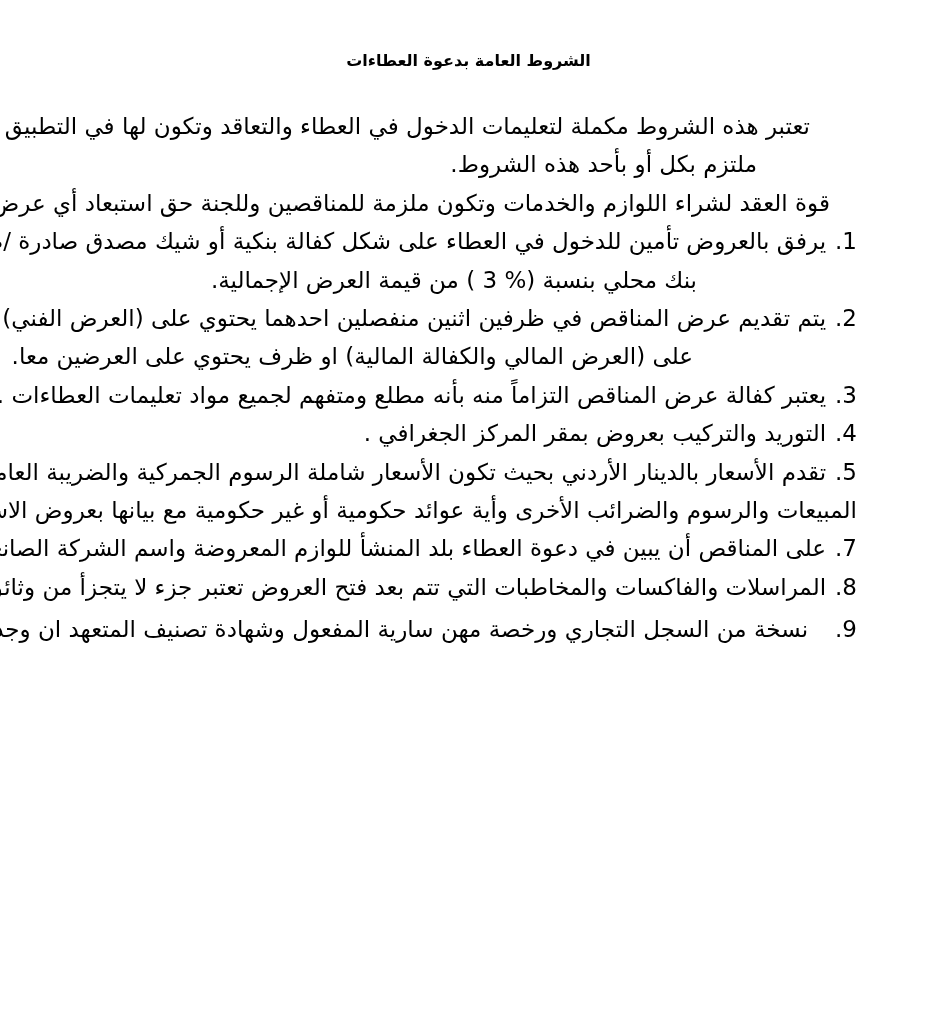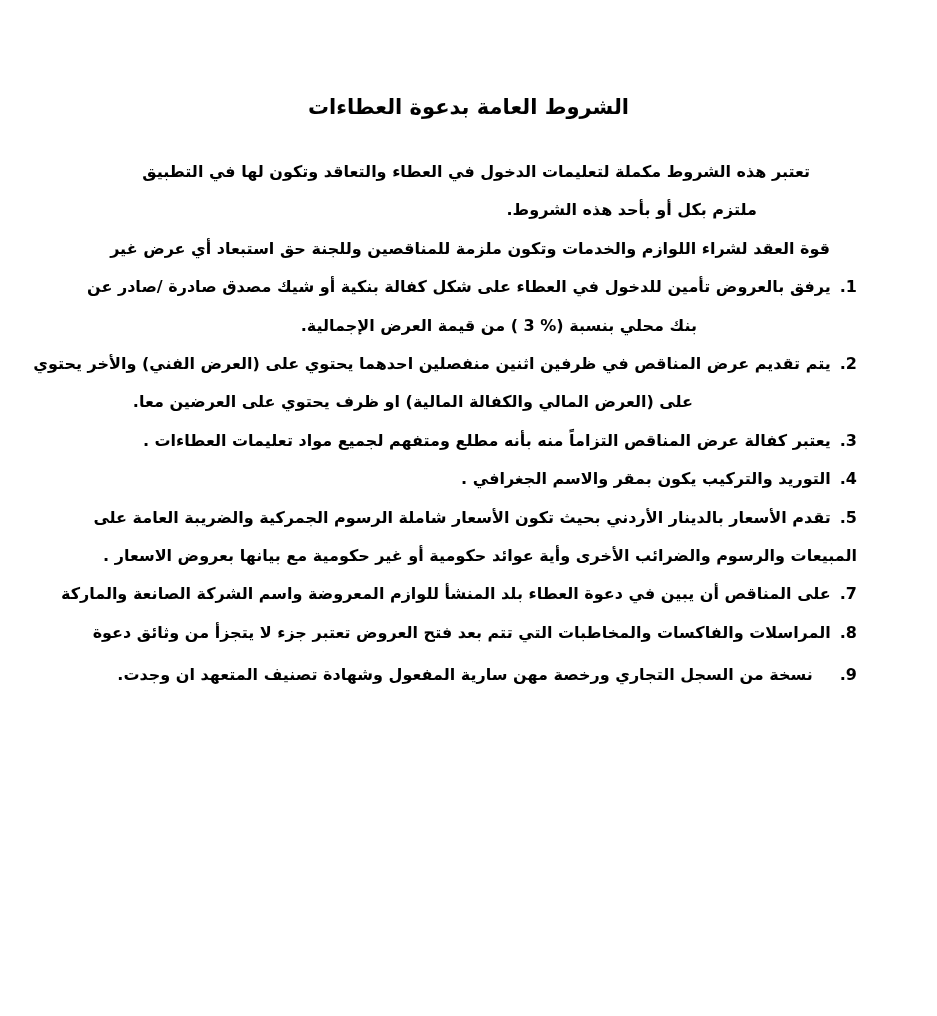--- a/index.html
+++ b/index.html
@@ -10,40 +10,39 @@
   .page {
     position: relative;
     width: 937px;
     height: 1016px;
     background: #ffffff;
     color: #000000;
     font-family: "DejaVu Sans", sans-serif;
     overflow: hidden;
   }
   .doc-title {
-    padding-top: 92px;
+    padding-top: 46px;
     width: 937px;
     text-align: center;
     font-weight: bold;
-    font-size: 21px;
+    font-size: 16px;
     line-height: 30px;
     direction: rtl;
   }
   .content {
     direction: rtl;
     margin: 31px 80px 0 10px; 
   }
   .line {
     direction: rtl;
     text-align: right;
     white-space: nowrap;
-    font-size: 16px;
+    font-size: 23px;
     line-height: 38.4px;
     height: 38.4px;
-    font-weight: bold;
   }
   .num {
     margin-left: 9px; 
   }
   .num-tab {
     margin-left: 27px; 
   }
   .item-9 { margin-top: 4px; }
   
   .i27  { padding-right: 27px;  }
@@ -75,21 +74,21 @@
     <div class="line">
       <span class="num">2.</span><span>يتم تقديم عرض المناقص في ظرفين اثنين منفصلين احدهما يحتوي على (العرض الفني) والأخر يحتوي</span>
     </div>
     <div class="line i164">على (العرض المالي والكفالة المالية) او ظرف يحتوي على العرضين معا.</div>
 
     <div class="line">
       <span class="num">3.</span><span>يعتبر كفالة عرض المناقص التزاماً منه بأنه مطلع ومتفهم لجميع مواد تعليمات العطاءات .</span>
     </div>
 
     <div class="line">
-      <span class="num">4.</span><span>التوريد والتركيب يكون بمقر والاسم الجغرافي .</span>
+      <span class="num">4.</span><span>التوريد والتركيب بعروض بمقر المركز الجغرافي .</span>
     </div>
 
     <div class="line">
       <span class="num">5.</span><span>تقدم الأسعار بالدينار الأردني بحيث تكون الأسعار شاملة الرسوم الجمركية والضريبة العامة على</span>
     </div>
     <div class="line">المبيعات والرسوم والضرائب الأخرى وأية عوائد حكومية أو غير حكومية مع بيانها بعروض الاسعار .</div>
 
 
     <div class="line">
       <span class="num">7.</span><span>على المناقص أن يبين في دعوة العطاء بلد المنشأ للوازم المعروضة واسم الشركة الصانعة والماركة</span>

